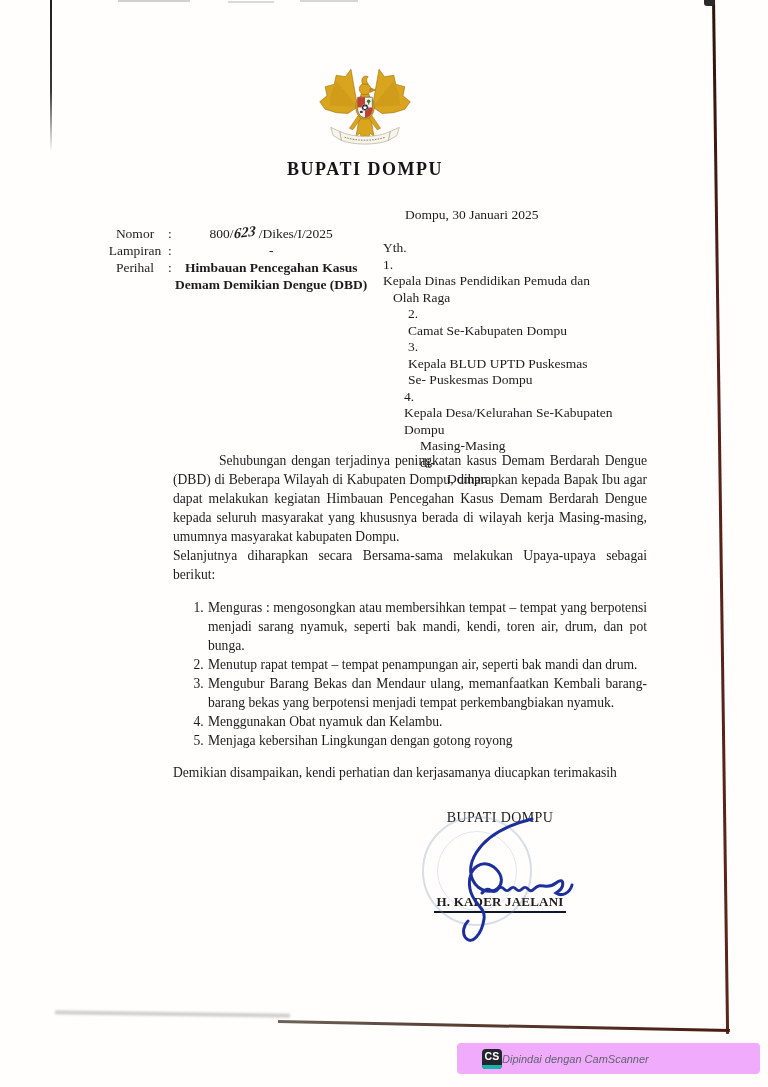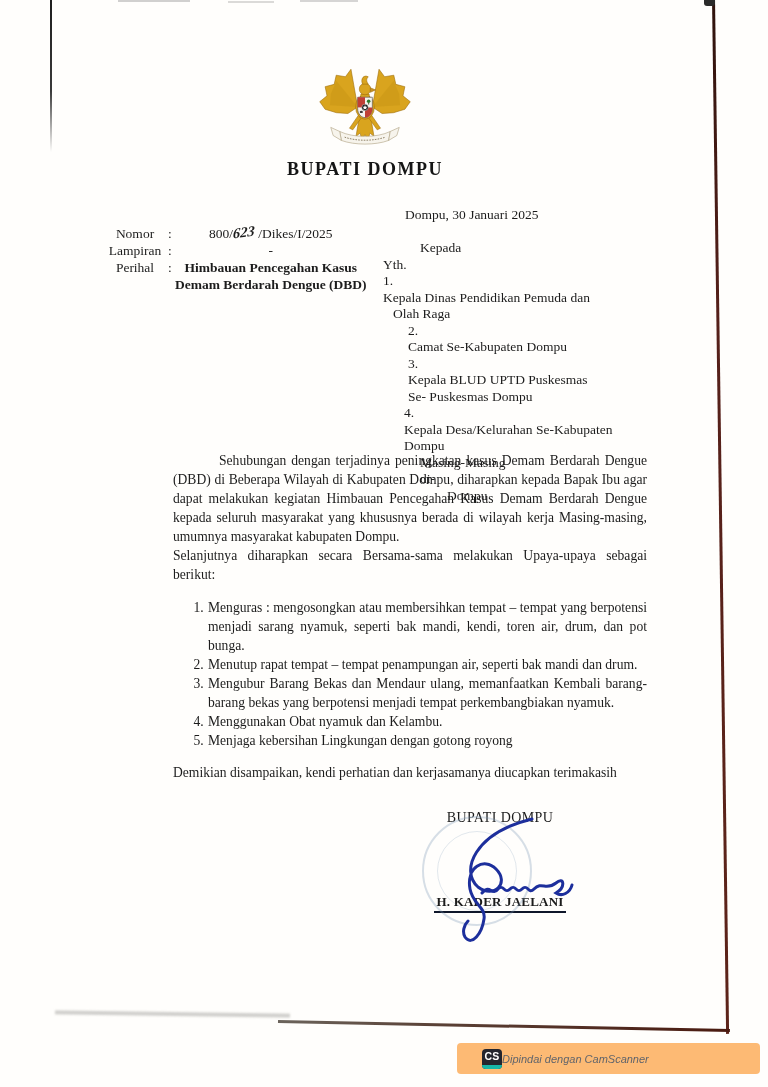--- a/index.html
+++ b/index.html
@@ -63,21 +63,21 @@
   .sig-title { letter-spacing:.4px; }
   .stamp { position:absolute; left:14px; top:6px; width:110px; height:110px; border-radius:50%;
      border:2px solid rgba(120,148,180,.30); filter:blur(.5px); }
   .stamp::after { content:""; position:absolute; inset:13px; border-radius:50%;
      border:1.3px solid rgba(120,148,180,.22); }
   .sig-svg { position:absolute; left:-4px; top:3px; width:192px; height:140px; z-index:3; }
   .sig-name { display:inline-block; margin-top:68px; font-size:13px; font-weight:bold;
      letter-spacing:.2px; border-bottom:2px solid #0f172a; padding:0 2px 1px 2px; }
 
   
-  .cs-bar { position:absolute; left:457px; top:1043px; width:303px; height:31px; background:#fdba74;
+  .cs-bar { position:absolute; left:457px; top:1043px; width:303px; height:31px; background:#f0abfc;
      border-radius:4px; display:flex; align-items:center; padding-left:25px;
      font-family:"Liberation Sans", sans-serif; }
   .cs-icon { position:relative; width:20px; height:20px; border-radius:4px; background:#23252e;
      flex:0 0 auto; }
   .cs-icon span { position:absolute; left:0; right:0; top:1px; text-align:center; color:#ffffff;
      font-size:10.5px; font-weight:bold; letter-spacing:.3px; }
   .cs-icon::after { content:""; position:absolute; left:0; right:0; bottom:0; height:4px;
      background:#16b5a7; border-radius:0 0 4px 4px; }
   .cs-text { font-size:11px; color:#60646b;font-style:italic; }
 </style>
@@ -151,27 +151,26 @@
     <div class="meta-row">
       <span>Lampiran</span>
       <span>:</span>
       <span>-</span>
     </div>
     <div class="meta-row">
       <span>Perihal</span>
       <span>:</span>
       <span class="perihal-val">
         <div>Himbauan Pencegahan Kasus</div>
-        <div>Demam Berdarah Dengue (DBD)</div>
+        <div>Demam Demikian Dengue (DBD)</div>
       </span>
     </div>
   </div>
 
   <div class="recipients">
-    <div class="kepada">Kepada</div>
     <div class="rcpt-row">
       <span class="yth">Yth.</span>
       <span class="rcpt-num">1.</span>
       <span>
         <div>Kepala Dinas Pendidikan Pemuda dan</div>
         <div class="rcpt-cont extra">Olah Raga</div>
       </span>
     </div>
     <div class="rcpt-row sub">
       <span class="rcpt-num">2.</span>

